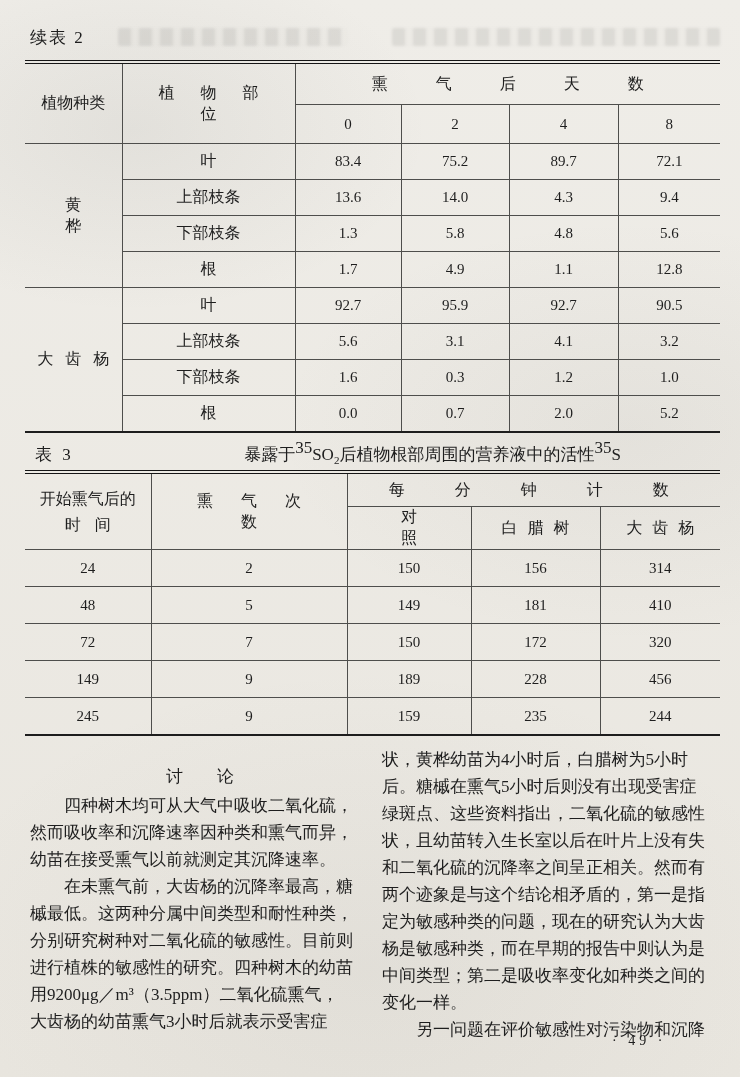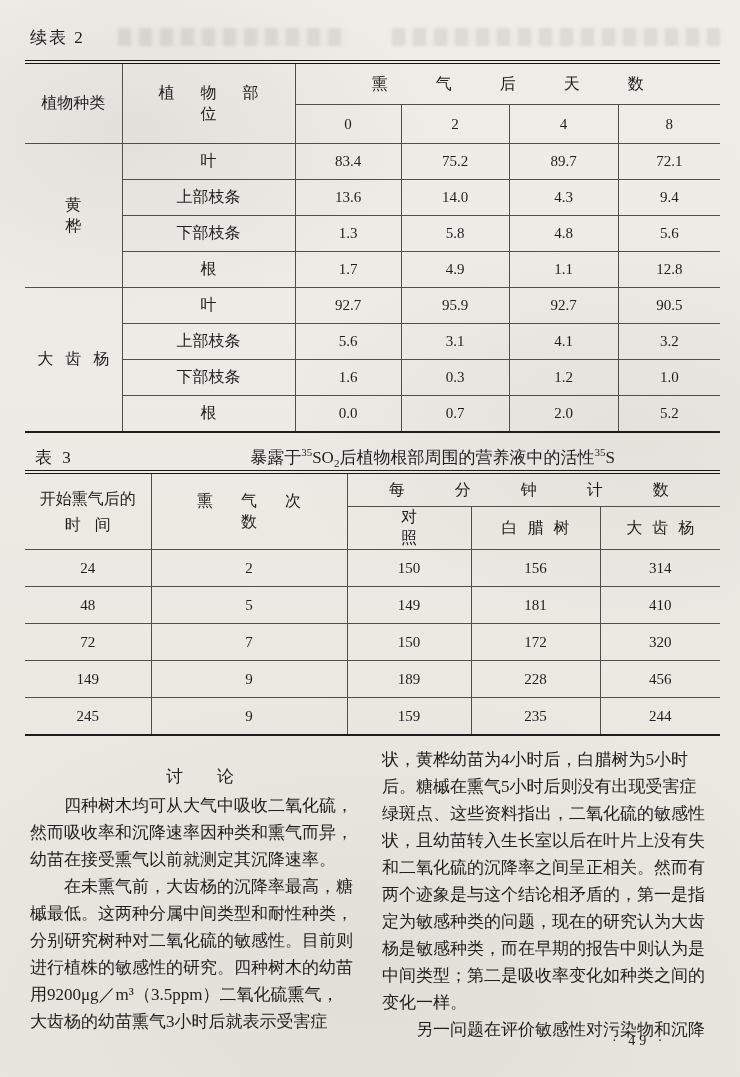--- a/index.html
+++ b/index.html
@@ -53,24 +53,24 @@
   .ls-sp1   { letter-spacing:36px; padding-left:36px; }
   .ls-sp2   { letter-spacing:12px; padding-left:12px; }
   .ls-count { letter-spacing:28px; padding-left:28px; }
   .ls-cpm   { letter-spacing:50px; padding-left:40px; }
   .ls-dz    { letter-spacing:40px; padding-left:40px; }
   .ls-tree  { letter-spacing:10px; padding-left:10px; }
   .ls-time2 { letter-spacing:14px; padding-left:14px; }
   .time-cell div { line-height:26px; }
 
   
-  #t3-caption { position:absolute; left:35px; top:438px; width:680px; display:flex; align-items:flex-end; font-size:17px;margin-top:8px; }
+  #t3-caption { position:absolute; left:35px; top:438px; width:680px; display:flex; align-items:flex-end; font-size:17px; }
   #t3-label { width:115px; letter-spacing:3px; }
   #t3-title { flex:1; text-align:center; }
-  #t3-title sup { font-size:11px; }
+  #t3-title sup { font-size:17px; }
   #t3-title sub { font-size:11px; }
 
   
   #discussion { position:absolute; left:30px; top:746px; width:692px; display:flex; gap:12px; }
   .col { width:340px; font-size:17px; line-height:27px; }
   .col-left { padding-top:16px; }
   .disc-heading { text-align:center; line-height:30px; }
   .t-line { white-space:nowrap; }
 
   

